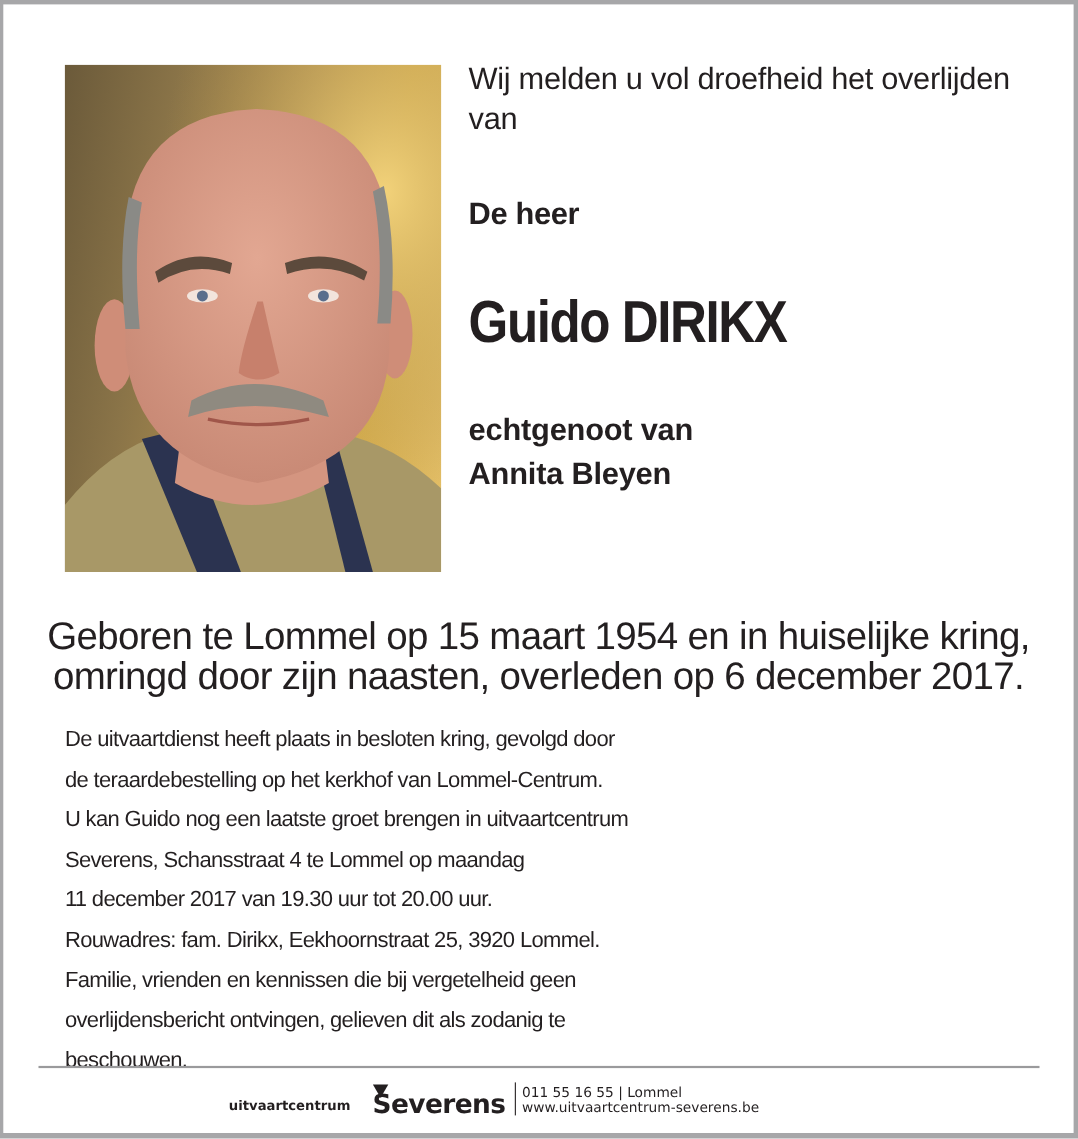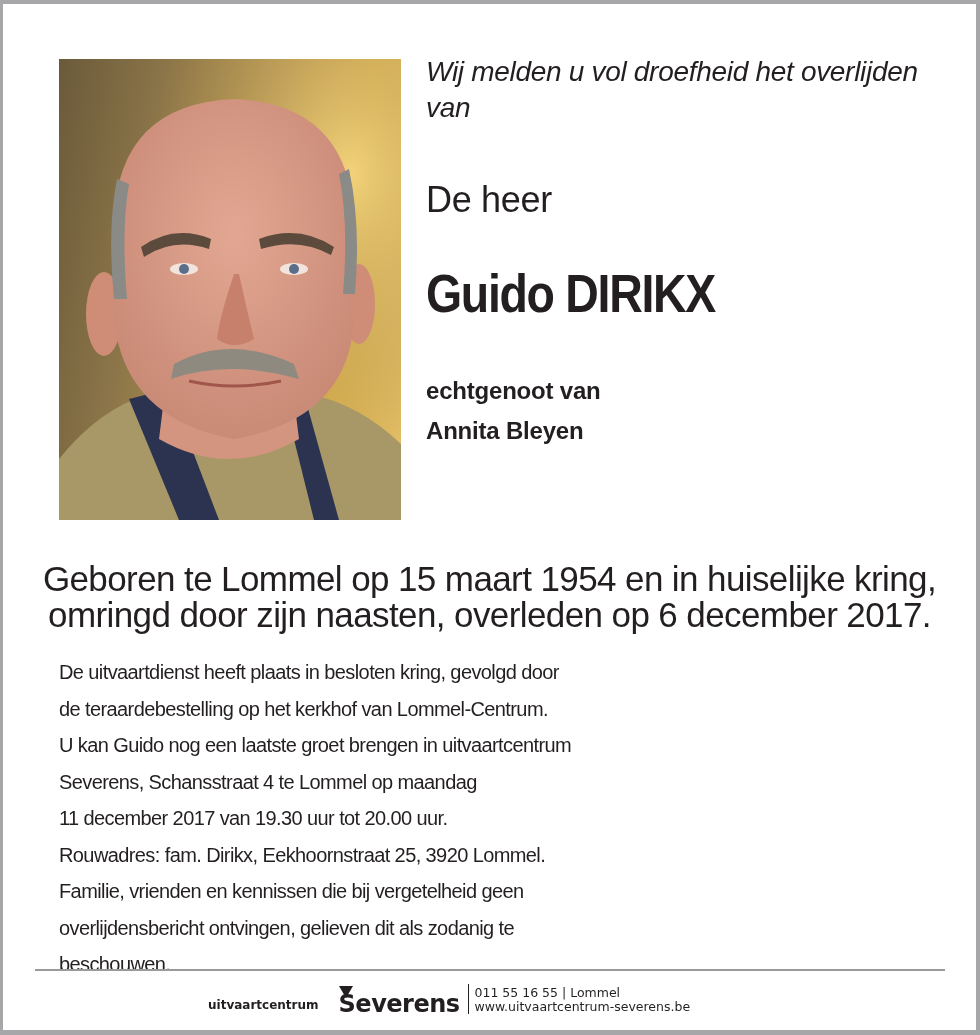--- a/index.html
+++ b/index.html
@@ -17,36 +17,36 @@
     }
     .photo {
       position: absolute; left: 56px; top: 55px;
       width: 342px; height: 461px;
       overflow: hidden;
       background: linear-gradient(100deg, #6b5a3a 0%, #8a7448 25%, #b59450 55%, #d6ad4a 75%, #e4c06a 100%);
     }
     .photo svg { display: block; }
     .intro {
       position: absolute; left: 423px; top: 50px;
-      font-size: 28px; font-style: italic; line-height: 36px;
+      font-size: 28px; line-height: 36px;
       width: 500px; letter-spacing: -0.3px;
     }
     .title {
       position: absolute; left: 423px; top: 175px;
-      font-size: 36px; letter-spacing: -0.3px;
+      font-size: 28px; letter-spacing: -0.3px; font-weight: bold;
     }
     .name {
       position: absolute; left: 423px; top: 258px;
       font-size: 54px; font-weight: bold; letter-spacing: -1.5px;
       transform: scaleX(0.86); transform-origin: left top;
       white-space: nowrap;
     }
     .spouse {
       position: absolute; left: 423px; top: 367px;
-      font-size: 24px; font-weight: bold; line-height: 40px;
+      font-size: 28px; font-weight: bold; line-height: 40px;
       letter-spacing: -0.2px;
     }
     .birth {
       position: absolute; left: 0; top: 557px; width: 973px;
       text-align: center; font-size: 35px; line-height: 36px;
       letter-spacing: -0.6px;
     }
     .body-text {
       position: absolute; left: 56px; top: 650px; width: 880px;
       font-size: 20px; line-height: 36.5px; letter-spacing: -0.6px;

